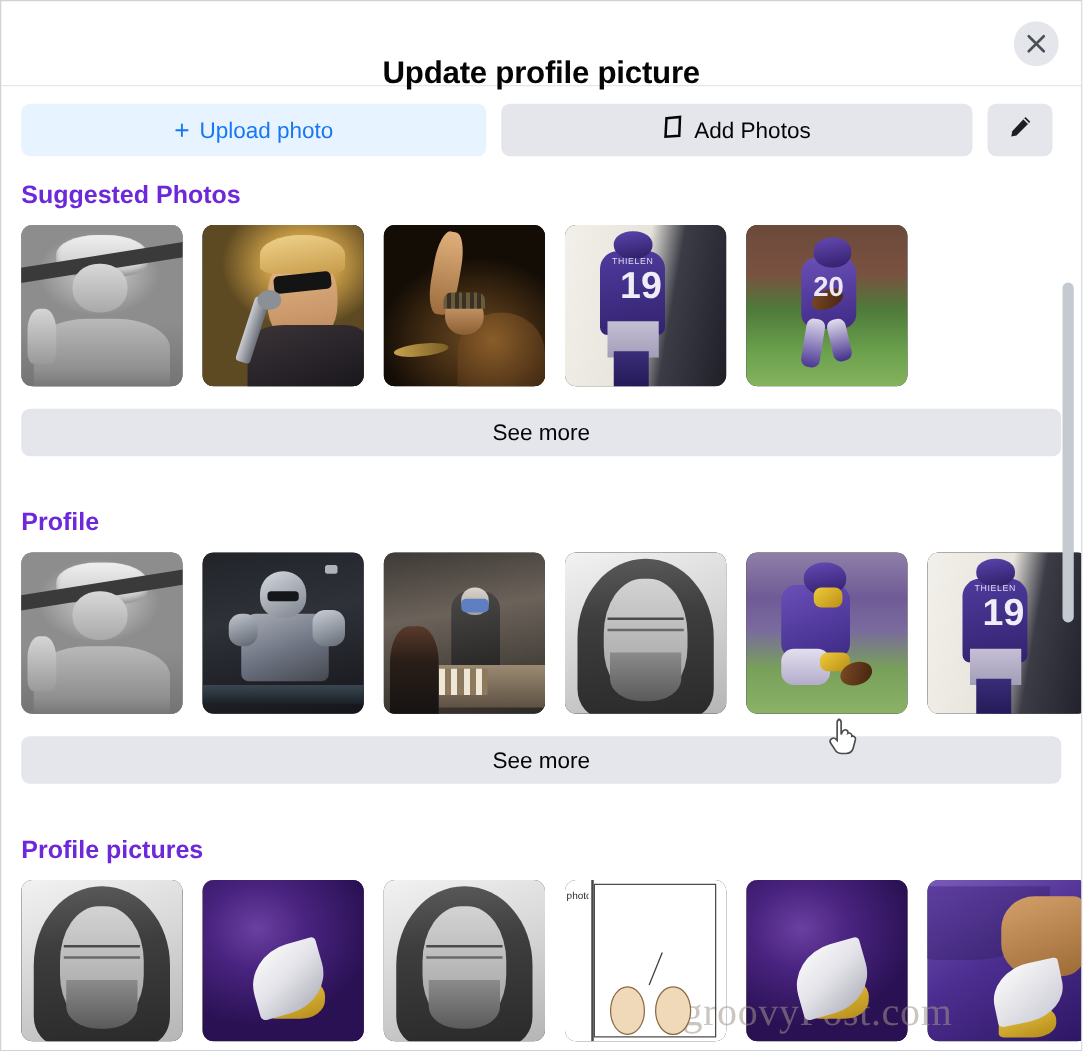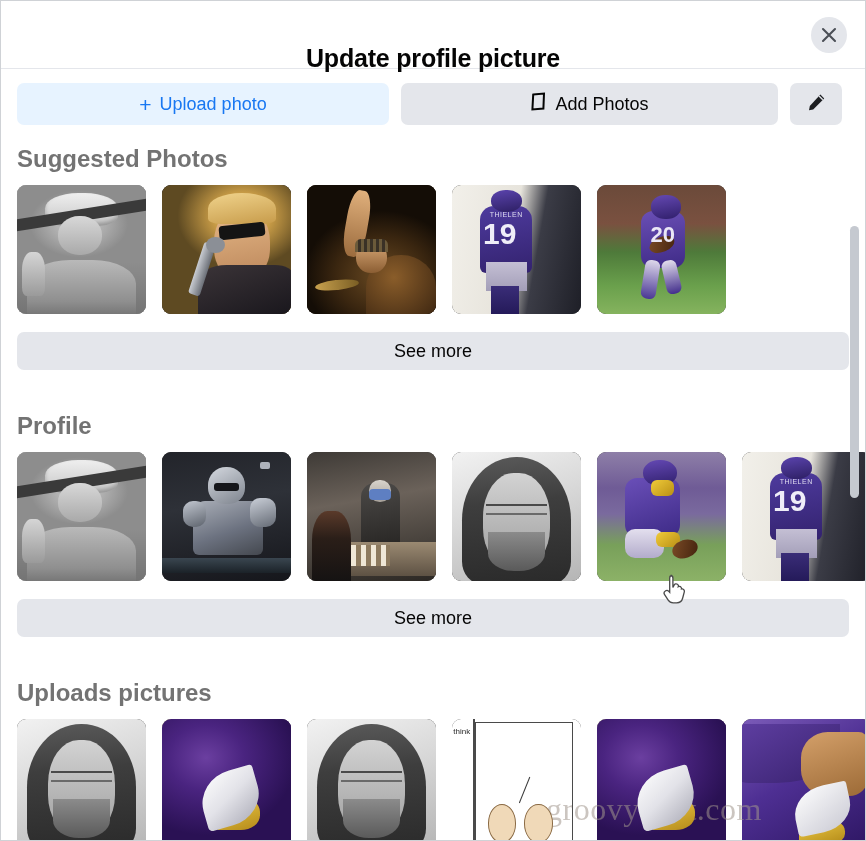--- a/index.html
+++ b/index.html
@@ -66,21 +66,21 @@
   }
 
   
   #scroll-body {
     position: relative;
     height: 711px;
     padding: 0 16px;
     overflow: hidden;
   }
   .section-title {
-    font-size: 24px; font-weight: bold; color: #737373;
+    font-size: 20px; font-weight: bold; color: #6d28d9;
     margin: 8px 0 12px 0;
   }
   .photo-row {
     display: flex; gap: 16px;
   }
   .thumb {
     width: 129px; height: 129px;
     border-radius: 9px;
     overflow: hidden;
     position: relative;
@@ -283,21 +283,21 @@
     position:absolute; left:30%; top:78%; width:22%; height:24%;
     background: linear-gradient(180deg,#3a2d78,#221856); z-index:3;
   }
   .art-fb19 .name {
     position:absolute; left:24%; top:20%; width:36%;
     text-align:center; font-size:7px; color:#dfdcf0; z-index:5;
     font-family:"Liberation Sans",sans-serif; letter-spacing:0.5px;
   }
   .art-fb19 .num {
     position:absolute; left:24%; top:26%; width:36%;
-    text-align:left; font-size:30px; font-weight:bold; color:#efedf8;
+    text-align:right; font-size:30px; font-weight:bold; color:#efedf8;
     z-index:5; line-height:1; font-family:"Liberation Sans",sans-serif;
   }
 
   
   .art-fb14 {
     background:
       linear-gradient(180deg,#6b4a3a 0%,#7a5140 30%,#4e7a3a 52%,#6aa04c 78%,#85b35e 100%);
   }
   .art-fb14 .body {
     position:absolute; left:34%; top:20%; width:34%; height:44%;
@@ -674,21 +674,21 @@
             <div class="name">THIELEN</div>
             <div class="num">19</div>
           </div>
         </div>
     </div>
     <button class="see-more-button">See more</button>
 
     <div class="section-gap"></div>
 
     
-    <div class="section-title">Uploads pictures</div>
+    <div class="section-title">Profile pictures</div>
     <div class="photo-row">
       <div class="thumb">
           <div class="art art-hood">
             <div class="hood"></div>
             <div class="face"></div>
             <div class="glasses"></div>
             <div class="beard"></div>
           </div>
         </div>
       <div class="thumb">
@@ -702,21 +702,21 @@
             <div class="hood"></div>
             <div class="face"></div>
             <div class="glasses"></div>
             <div class="beard"></div>
           </div>
         </div>
       <div class="thumb">
           <div class="art art-comic">
             <div class="frame-r"></div>
             <div class="panel-div"></div>
-            <div class="txt1">think</div>
+            <div class="txt1">photo</div>
             <div class="tail"></div>
             <div class="head-l"></div>
             <div class="head-r"></div>
           </div>
         </div>
       <div class="thumb">
           <div class="art art-viking">
             <div class="gold"></div>
             <div class="horn"></div>
           </div>

